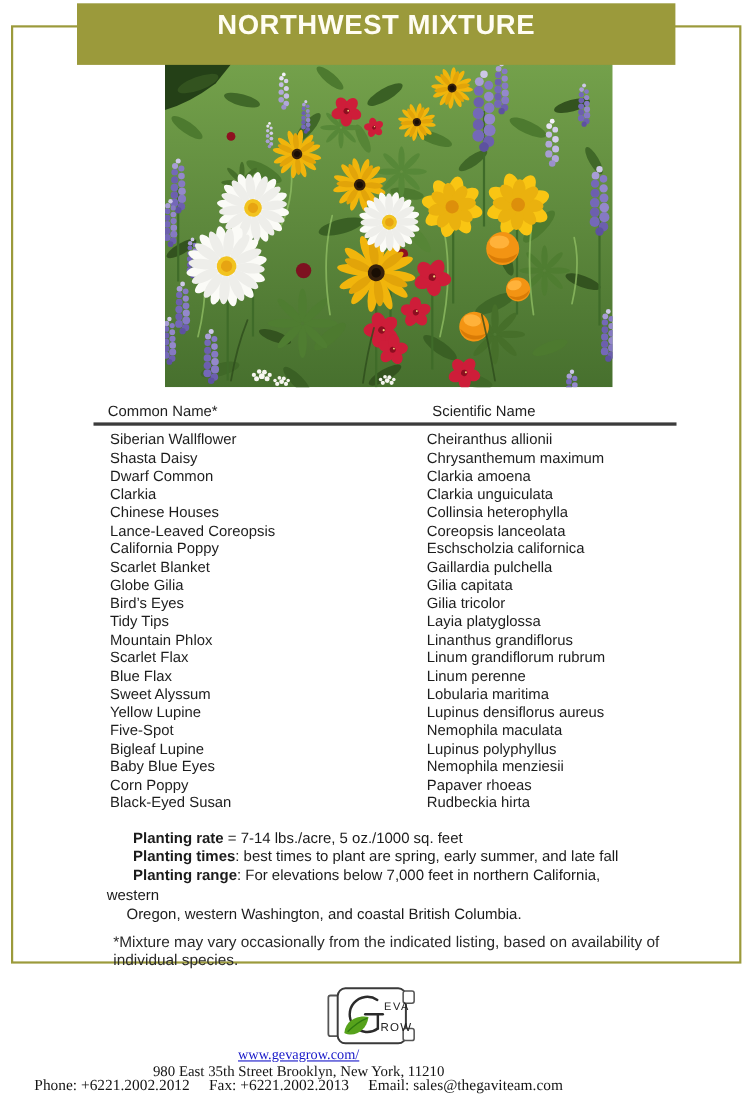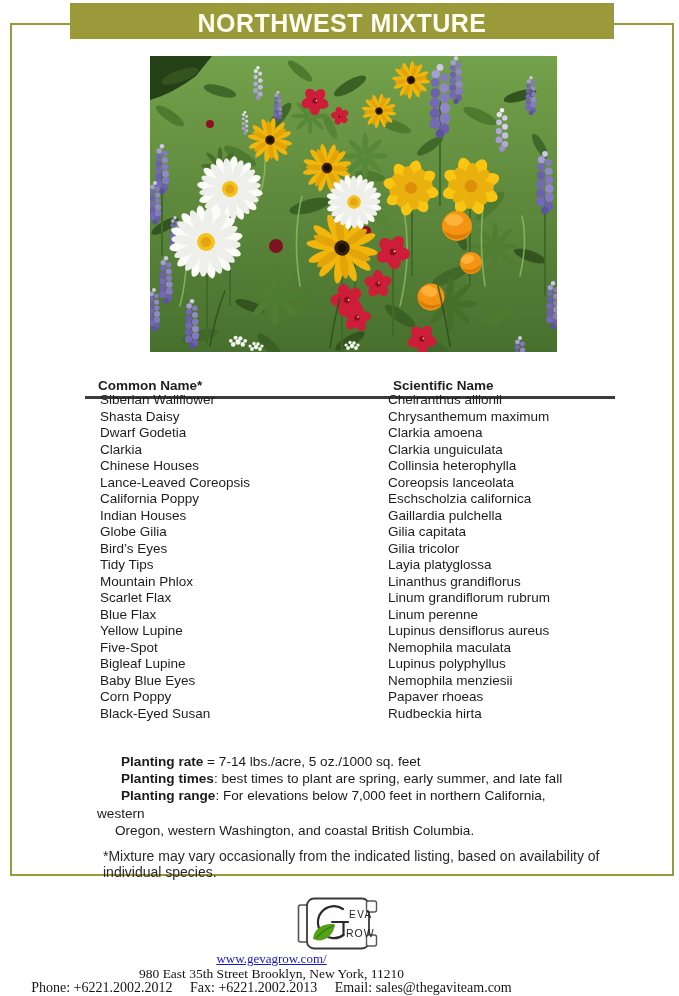--- a/index.html
+++ b/index.html
@@ -1,26 +1,26 @@
 <!DOCTYPE html>
 <html><head>
 <meta charset="utf-8">
 <style>
   html,body{margin:0;padding:0;background:#fff;}
   body{width:679px;height:996px;position:relative;overflow:hidden;
        font-family:"Liberation Sans",sans-serif;color:#1d1d1d;}
   .abs{position:absolute;}
   #frame{left:10px;top:23px;width:660px;height:849px;border:2px solid #9b9a3b;z-index:1;}
-  #banner{left:70px;top:3px;width:544px;height:36px;background:#9b9a3b;z-index:3;
+  #banner{left:70px;top:3px;width:544px;height:56px;background:#9b9a3b;z-index:3;
           color:#fffdf2;font-weight:bold;font-size:25px;letter-spacing:.5px;
           text-align:center;line-height:40px;}
   #photo{left:150px;top:56px;width:407px;height:296px;z-index:2;}
   #photo svg{display:block;}
   #tablehead{left:85px;top:364px;width:530px;height:20px;z-index:2;
-             border-bottom:3px solid #3b3b3b;font-weight:bold;font-size:13.5px;margin-top:12px;}
+             border-bottom:3px solid #3b3b3b;font-weight:normal;font-size:13.5px;}
   #tablehead .col1{position:absolute;left:13px;top:2px;}
   #tablehead .col2{position:absolute;left:308px;top:2px;}
   #rows{left:85px;top:392px;width:530px;z-index:2;font-size:13.5px;line-height:16.5px;}
   .row{position:relative;height:16.5px;white-space:nowrap;text-align:center;}
   .row .c1{position:absolute;left:15px;top:0;}
   .row .c2{position:absolute;left:303px;top:0;}
   #planting{left:97px;top:753px;width:525px;z-index:2;font-size:13.6px;line-height:17.2px;color:#1b1b1b;}
   #planting b{font-weight:bold;padding-left:24px;}
   .indent{padding-left:18px;}
   #disclaimer{left:103px;top:848px;width:530px;z-index:2;font-size:14px;color:#2a2a2a;}
@@ -342,41 +342,41 @@
 <div class="abs" id="rows">
   <div class="row">
       <span class="c1">Siberian Wallflower</span>
       <span class="c2">Cheiranthus allionii</span>
     </div>
   <div class="row">
       <span class="c1">Shasta Daisy</span>
       <span class="c2">Chrysanthemum maximum</span>
     </div>
   <div class="row">
-      <span class="c1">Dwarf Godetia</span>
+      <span class="c1">Dwarf Common</span>
       <span class="c2">Clarkia amoena</span>
     </div>
   <div class="row">
       <span class="c1">Clarkia</span>
       <span class="c2">Clarkia unguiculata</span>
     </div>
   <div class="row">
       <span class="c1">Chinese Houses</span>
       <span class="c2">Collinsia heterophylla</span>
     </div>
   <div class="row">
       <span class="c1">Lance-Leaved Coreopsis</span>
       <span class="c2">Coreopsis lanceolata</span>
     </div>
   <div class="row">
       <span class="c1">California Poppy</span>
       <span class="c2">Eschscholzia californica</span>
     </div>
   <div class="row">
-      <span class="c1">Indian Houses</span>
+      <span class="c1">Scarlet Blanket</span>
       <span class="c2">Gaillardia pulchella</span>
     </div>
   <div class="row">
       <span class="c1">Globe Gilia</span>
       <span class="c2">Gilia capitata</span>
     </div>
   <div class="row">
       <span class="c1">Bird’s Eyes</span>
       <span class="c2">Gilia tricolor</span>
     </div>
@@ -388,20 +388,24 @@
       <span class="c1">Mountain Phlox</span>
       <span class="c2">Linanthus grandiflorus</span>
     </div>
   <div class="row">
       <span class="c1">Scarlet Flax</span>
       <span class="c2">Linum grandiflorum rubrum</span>
     </div>
   <div class="row">
       <span class="c1">Blue Flax</span>
       <span class="c2">Linum perenne</span>
+    </div>
+  <div class="row">
+      <span class="c1">Sweet Alyssum</span>
+      <span class="c2">Lobularia maritima</span>
     </div>
   <div class="row">
       <span class="c1">Yellow Lupine</span>
       <span class="c2">Lupinus densiflorus aureus</span>
     </div>
   <div class="row">
       <span class="c1">Five-Spot</span>
       <span class="c2">Nemophila maculata</span>
     </div>
   <div class="row">

